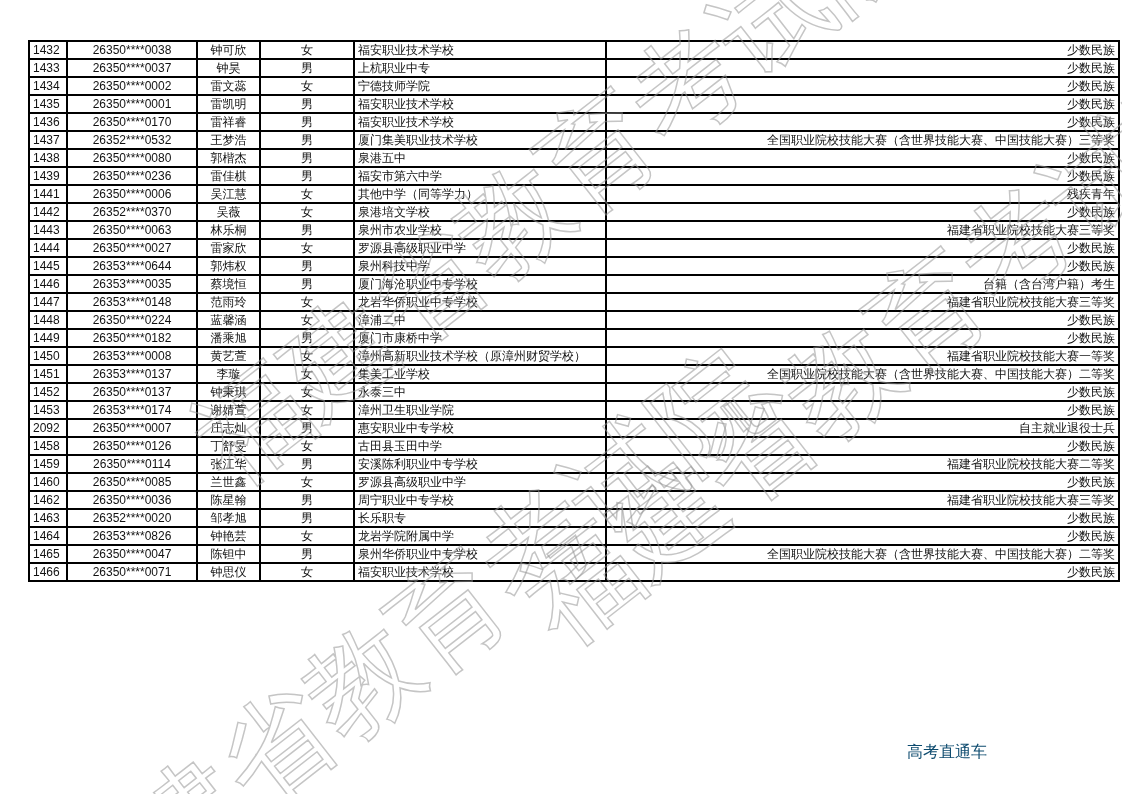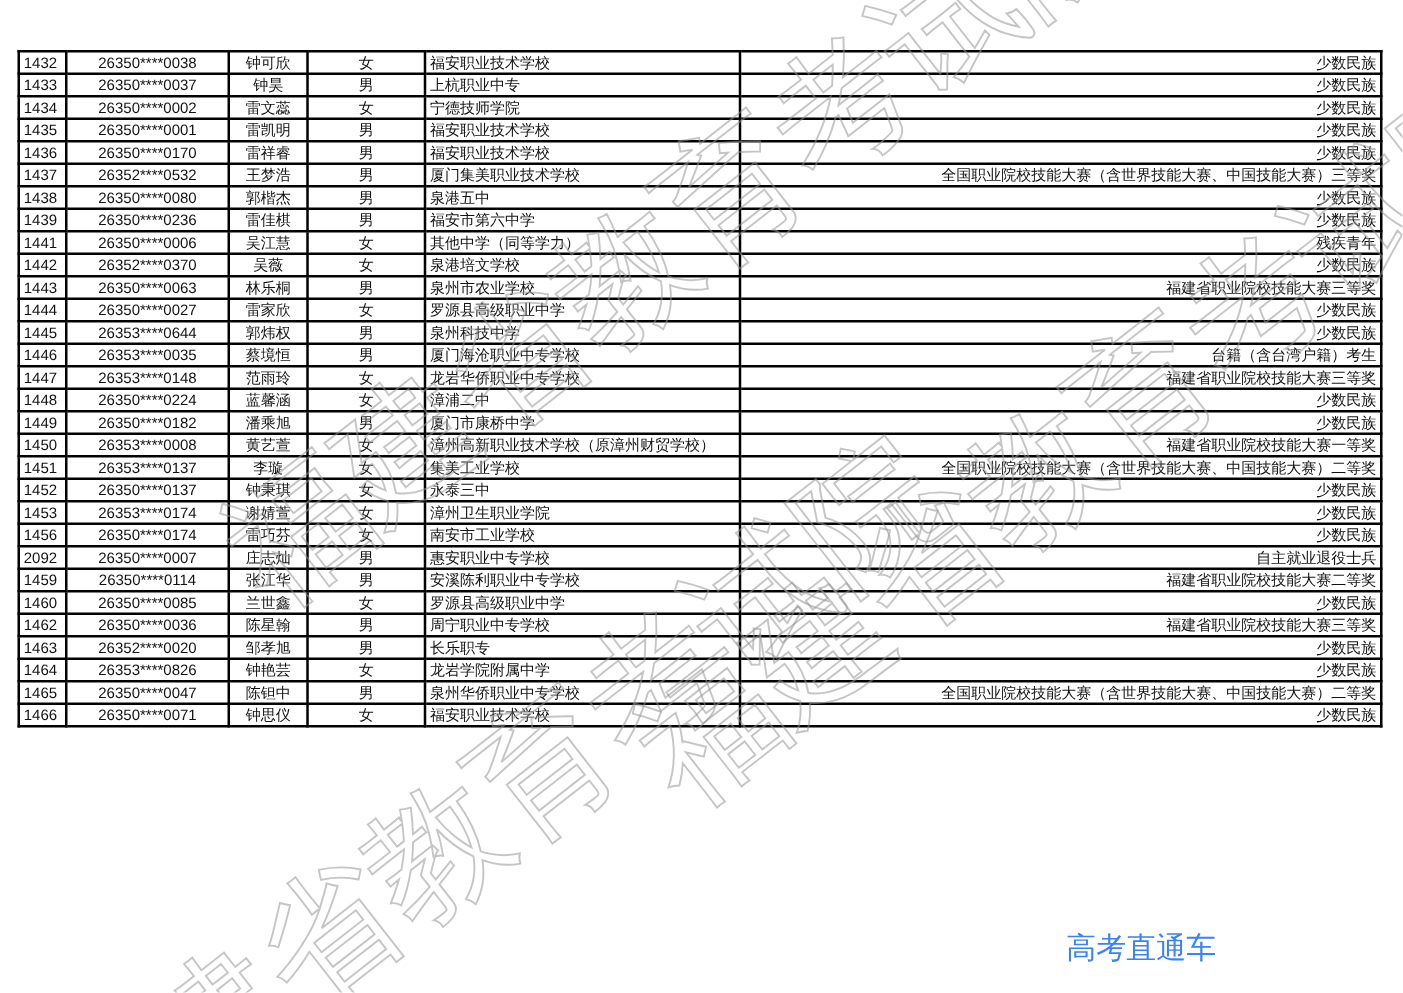--- a/index.html
+++ b/index.html
@@ -1,17 +1,17 @@
 <!DOCTYPE html>
 <html><head>
 <meta charset="utf-8">
 <style>
   html, body { margin: 0; padding: 0; background: #ffffff; }
   body { width: 1122px; height: 794px; position: relative; overflow: hidden; font-family: "Liberation Sans", "DejaVu Sans", sans-serif; }
-  .page { position: absolute; left: 0; top: 0; width: 1001px; height: 794px; }
+  .page { position: absolute; left: 14px; top: 0; width: 1001px; height: 794px; }
   table.roster {
     position: absolute; left: 14px; top: 40px;
     border-collapse: collapse; table-layout: fixed;
     width: 1090px;
   }
   table.roster td {
     border: 2px solid #000;
     height: 16px; padding: 0 3px; line-height: 16px;
     font-size: 12px; color: #111; white-space: nowrap; overflow: hidden;
   }
@@ -22,21 +22,21 @@
   td.c-school { text-align: left; font-family: "DejaVu Serif", serif; color: #222; }
   td.c-cat { text-align: right; font-family: "DejaVu Serif", serif; color: #222; }
   .watermark {
     position: absolute; pointer-events: none;
     font-family: "DejaVu Serif", serif; color: transparent;
     -webkit-text-stroke: 1.5px rgba(150,150,150,0.55);
     font-size: 110px; white-space: nowrap; transform-origin: left top;
   }
   .footer-brand {
     position: absolute; right: 28px; top: 742px;
-    font-size: 24px; color: #3b82f6; font-family: "DejaVu Sans", sans-serif;
+    font-size: 16px; color: #0c4a6e; font-family: "DejaVu Sans", sans-serif;
   }
 </style>
 </head>
 <body>
 
 <div class="page">
   <table class="roster">
     <colgroup>
       <col style="width:38px">
       <col style="width:130px">
@@ -208,36 +208,36 @@
     </tr>
         <tr>
       <td class="c-no">1453</td>
       <td class="c-id">26353****0174</td>
       <td class="c-name">谢婧萱</td>
       <td class="c-sex">女</td>
       <td class="c-school">漳州卫生职业学院</td>
       <td class="c-cat">少数民族</td>
     </tr>
         <tr>
-      <td class="c-no">1456</td>
-      <td class="c-id">26350****0174</td>
-      <td class="c-name">雷巧芬</td>
-      <td class="c-sex">女</td>
-      <td class="c-school">南安市工业学校</td>
-      <td class="c-cat">少数民族</td>
-    </tr>
-        <tr>
       <td class="c-no">2092</td>
       <td class="c-id">26350****0007</td>
       <td class="c-name">庄志灿</td>
       <td class="c-sex">男</td>
       <td class="c-school">惠安职业中专学校</td>
       <td class="c-cat">自主就业退役士兵</td>
     </tr>
         <tr>
+      <td class="c-no">1458</td>
+      <td class="c-id">26350****0126</td>
+      <td class="c-name">丁舒旻</td>
+      <td class="c-sex">女</td>
+      <td class="c-school">古田县玉田中学</td>
+      <td class="c-cat">少数民族</td>
+    </tr>
+        <tr>
       <td class="c-no">1459</td>
       <td class="c-id">26350****0114</td>
       <td class="c-name">张江华</td>
       <td class="c-sex">男</td>
       <td class="c-school">安溪陈利职业中专学校</td>
       <td class="c-cat">福建省职业院校技能大赛二等奖</td>
     </tr>
         <tr>
       <td class="c-no">1460</td>
       <td class="c-id">26350****0085</td>

